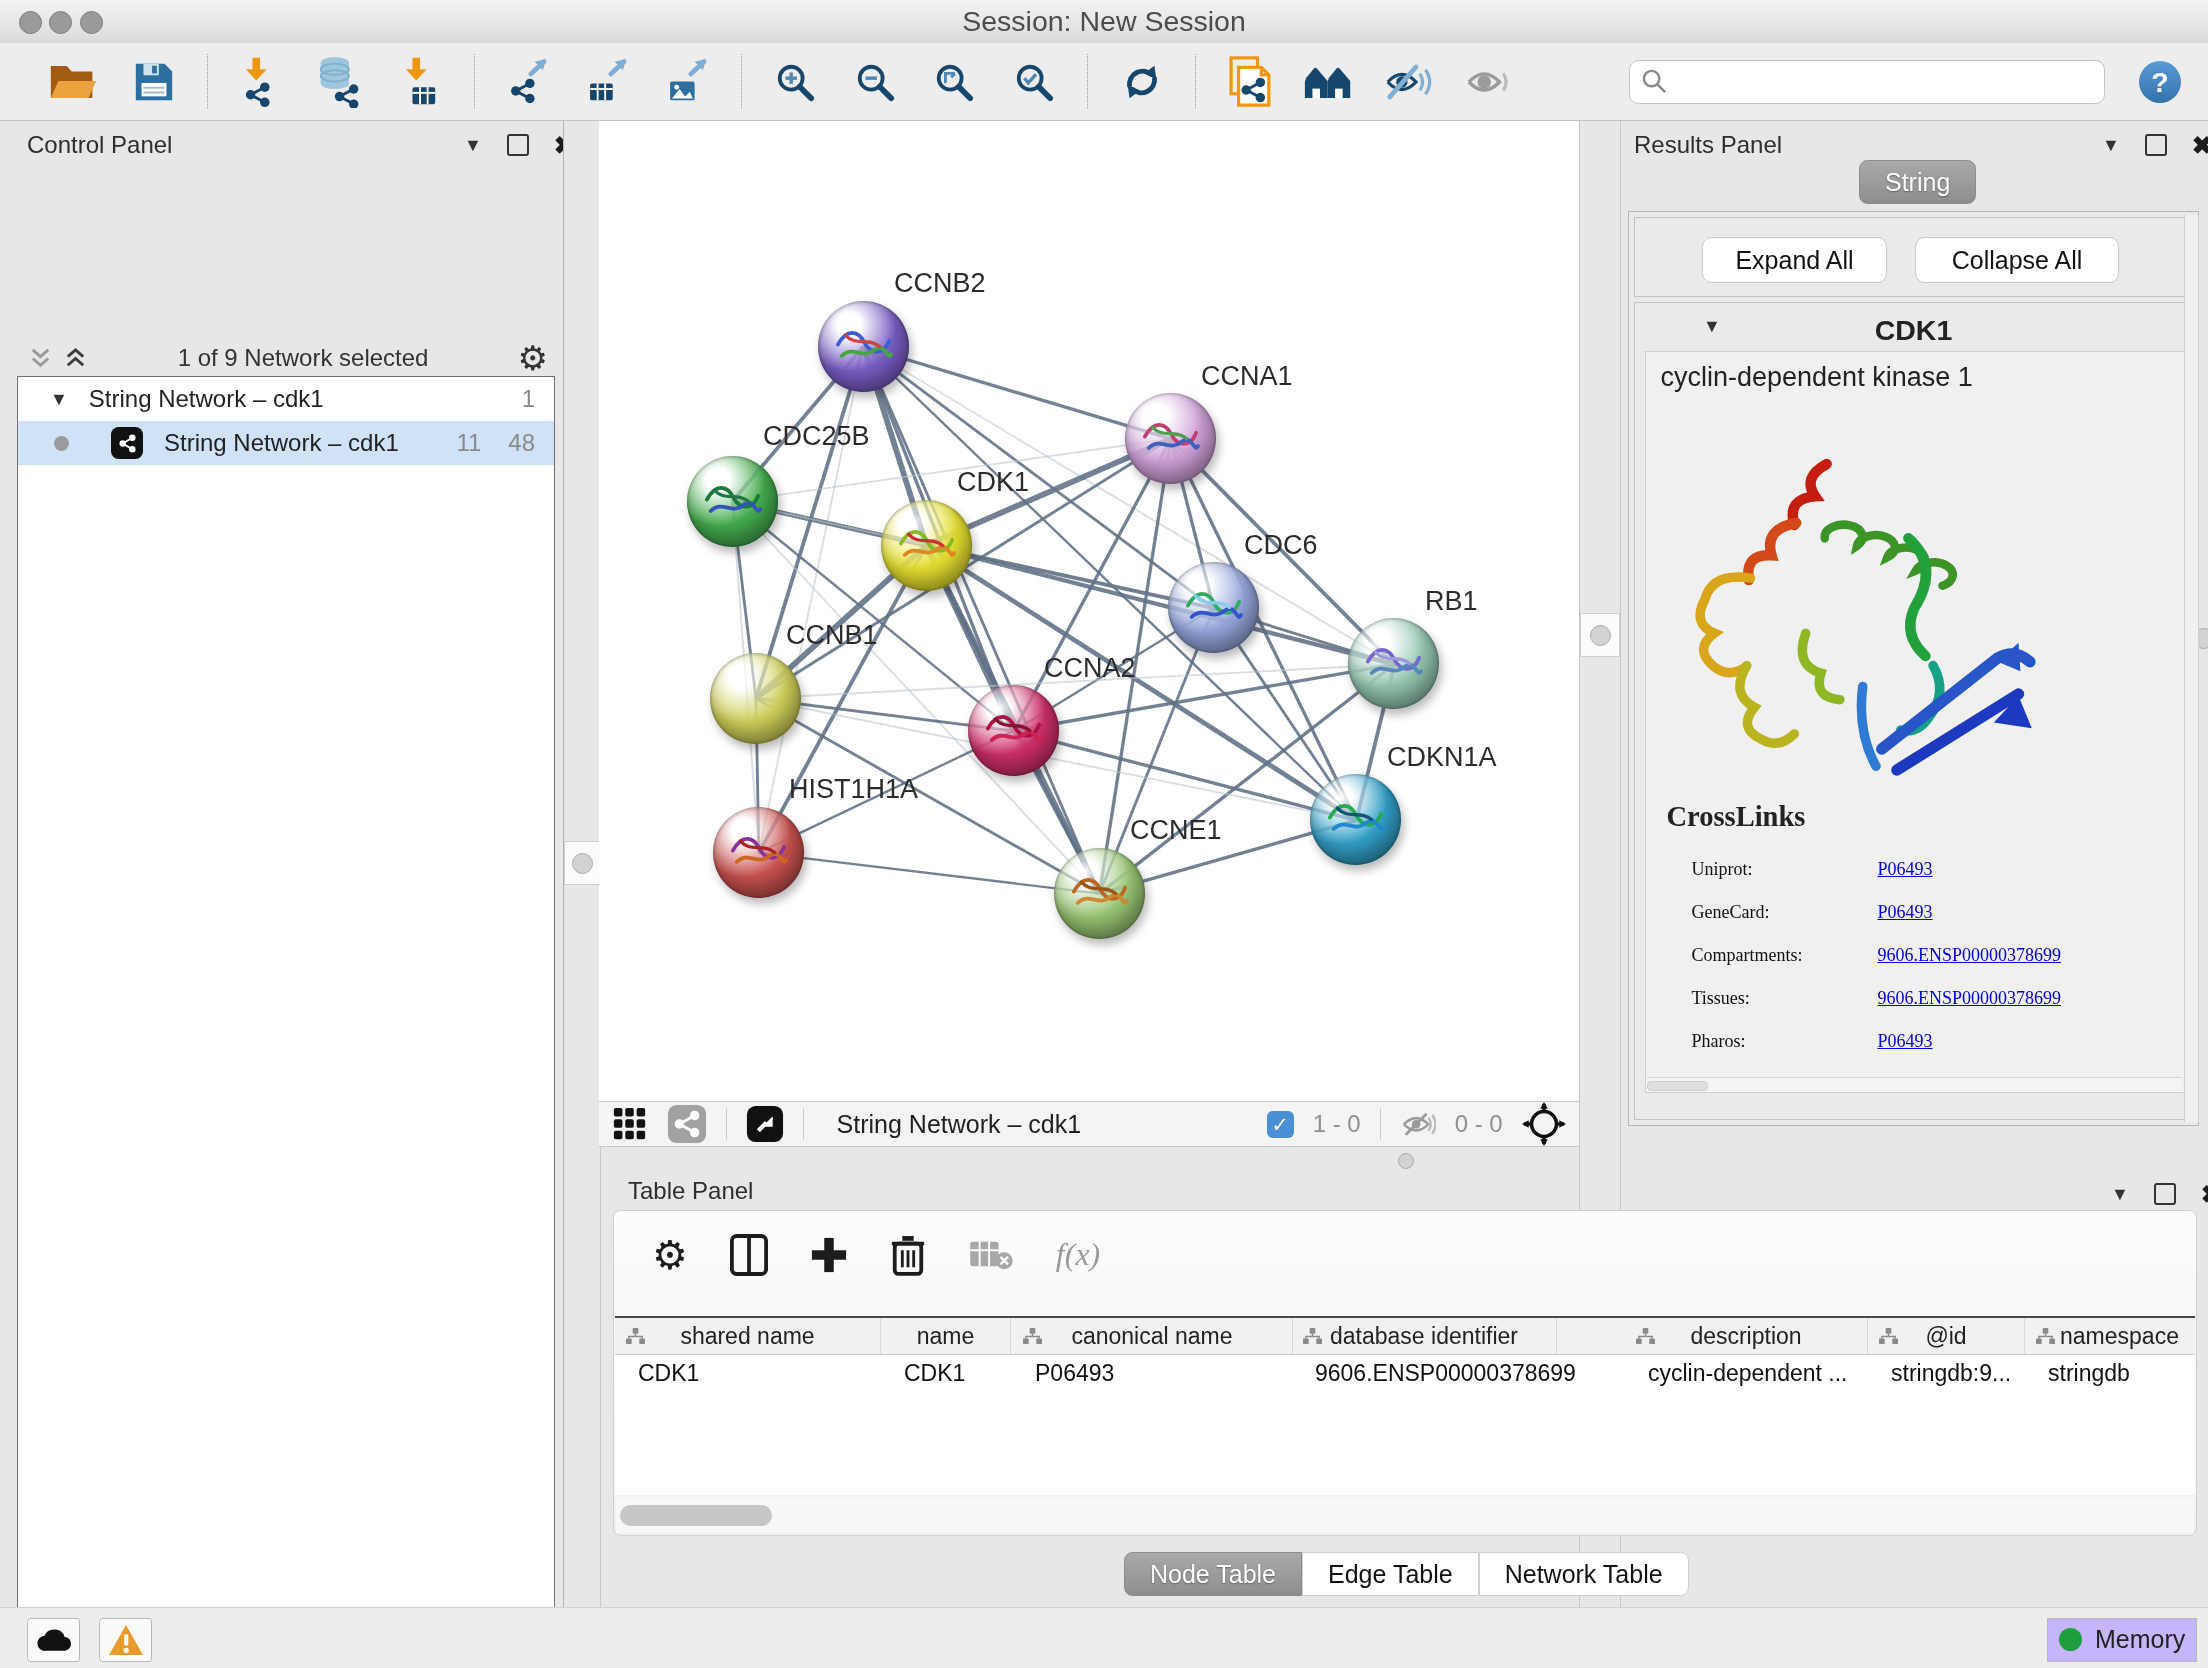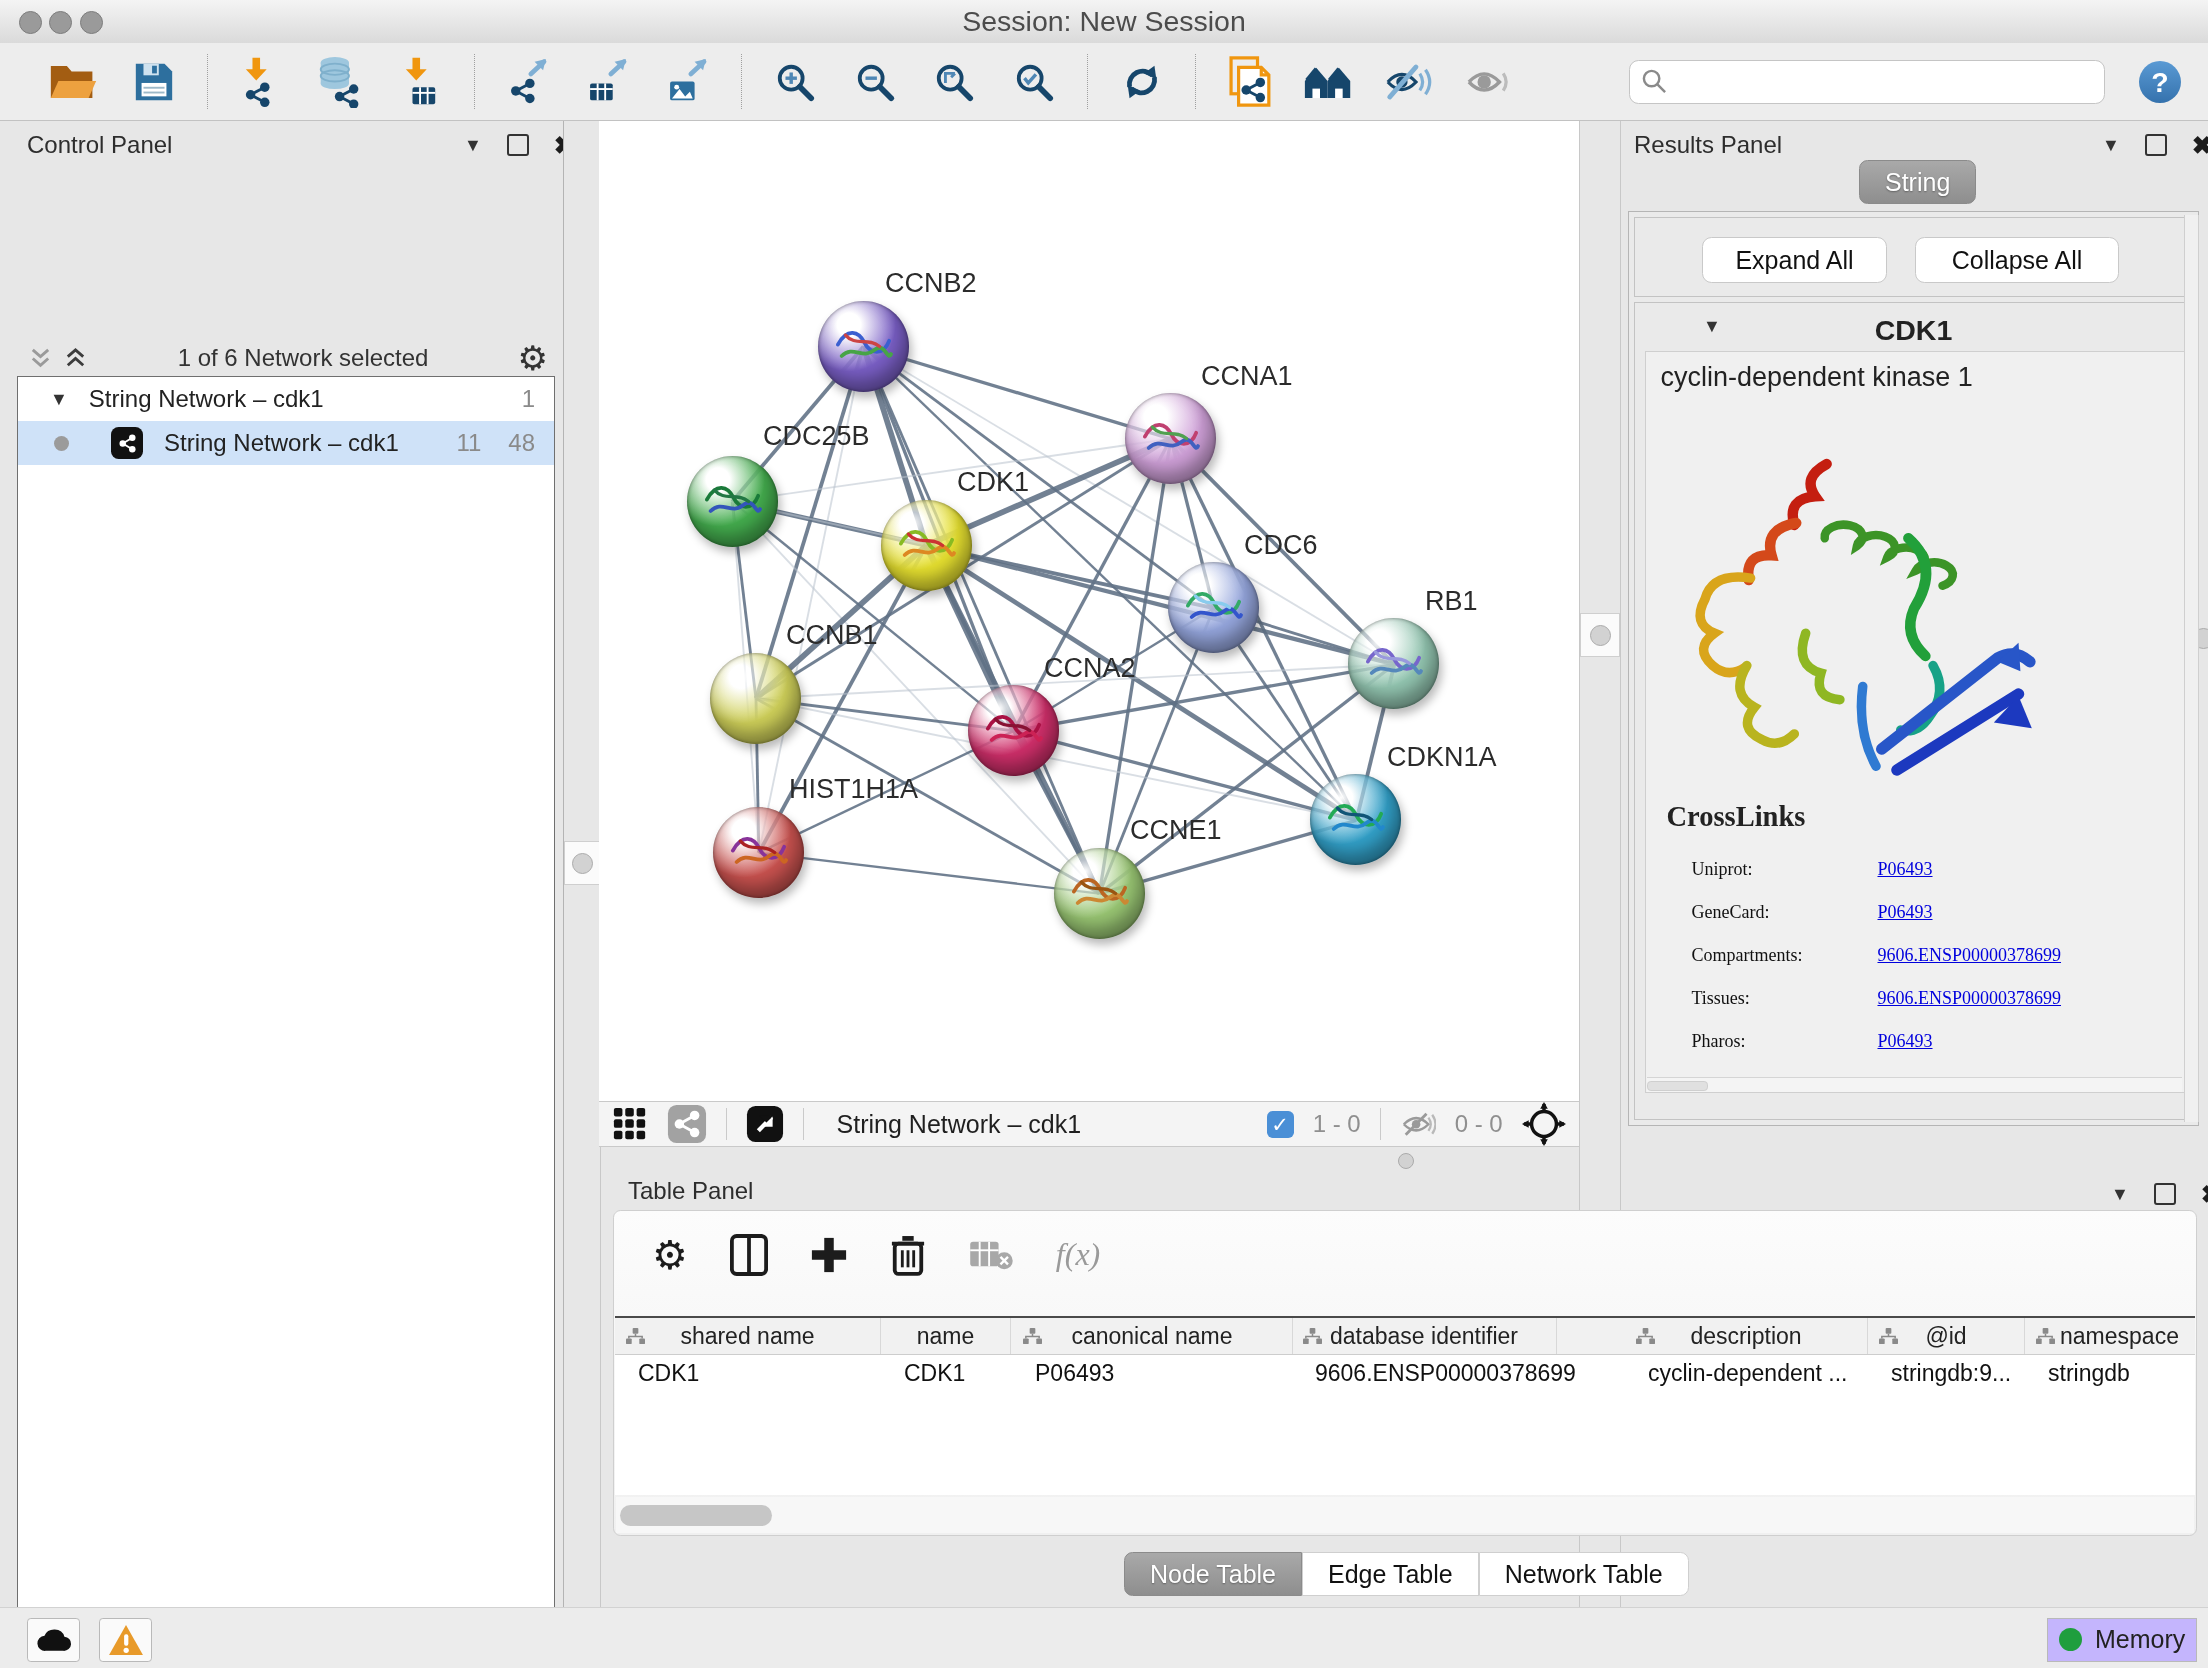--- a/index.html
+++ b/index.html
@@ -311,21 +311,21 @@
   </div>
   <div class="abs cp-status">
     <svg width="27" height="27" viewBox="0 0 28 28">
       <polyline points="6,5 14,12 22,5" fill="none" stroke="#9a9a9a" stroke-width="3"></polyline>
       <polyline points="6,14 14,21 22,14" fill="none" stroke="#9a9a9a" stroke-width="3"></polyline>
     </svg>
     <svg width="27" height="27" viewBox="0 0 28 28" style="margin-left:7.6px">
       <polyline points="6,12 14,5 22,12" fill="none" stroke="#3c3c3c" stroke-width="3"></polyline>
       <polyline points="6,21 14,14 22,21" fill="none" stroke="#3c3c3c" stroke-width="3"></polyline>
     </svg>
-    <span style="flex:1;text-align:center">1 of 6 Network selected</span>
+    <span style="flex:1;text-align:center">1 of 9 Network selected</span>
     <span style="font-size:34px">⚙</span>
   </div>
   <div class="abs cp-tree">
     <div class="tree-row" style="padding:0 19px 0 32px">
       <span class="tri" style="margin-right:21px">▼</span>
       <span>String Network – cdk1</span>
       <span class="tree-count" style="margin-left:auto">1</span>
     </div>
     <div class="tree-row row-selected" style="padding:0 19px 0 36px">
       <span class="gray-dot"></span>
@@ -408,21 +408,21 @@
     </svg>
 <div class="node" style="left: 219px; top: 180px; background: radial-gradient(circle at 34% 26%, rgb(255, 255, 255) 0%, rgba(255, 255, 255, 0.55) 13%, rgb(122, 95, 198) 52%, rgb(122, 95, 198) 100%);">
       <svg width="67" height="57" viewBox="0 0 70 60">
       <g fill="none" stroke-linecap="round">
       <path d="M8,28 C18,10 30,14 36,26 S56,40 62,24" stroke="#3b5fd0" stroke-width="4"></path>
       <path d="M12,40 C24,28 34,44 46,34 S60,46 64,38" stroke="#47a447" stroke-width="4"></path>
       <path d="M16,18 C26,30 40,20 52,30" stroke="#cc4444" stroke-width="3.5"></path>
         </g>
       </svg>
     </div>
-    <div class="node-label" style="left: 286px; top: 147px;">CCNB2</div>
+    <div class="node-label" style="left: 295px; top: 147px;">CCNB2</div>
     <div class="node" style="left: 526px; top: 272px; background: radial-gradient(circle at 34% 26%, rgb(255, 255, 255) 0%, rgba(255, 255, 255, 0.55) 13%, rgb(207, 160, 216) 52%, rgb(207, 160, 216) 100%);">
       <svg width="67" height="57" viewBox="0 0 70 60">
       <g fill="none" stroke-linecap="round">
       <path d="M8,28 C18,10 30,14 36,26 S56,40 62,24" stroke="#c04070" stroke-width="4"></path>
       <path d="M12,40 C24,28 34,44 46,34 S60,46 64,38" stroke="#4060c0" stroke-width="4"></path>
       <path d="M16,18 C26,30 40,20 52,30" stroke="#50a050" stroke-width="3.5"></path>
         </g>
       </svg>
     </div>
     <div class="node-label" style="left: 602px; top: 240px;">CCNA1</div>

